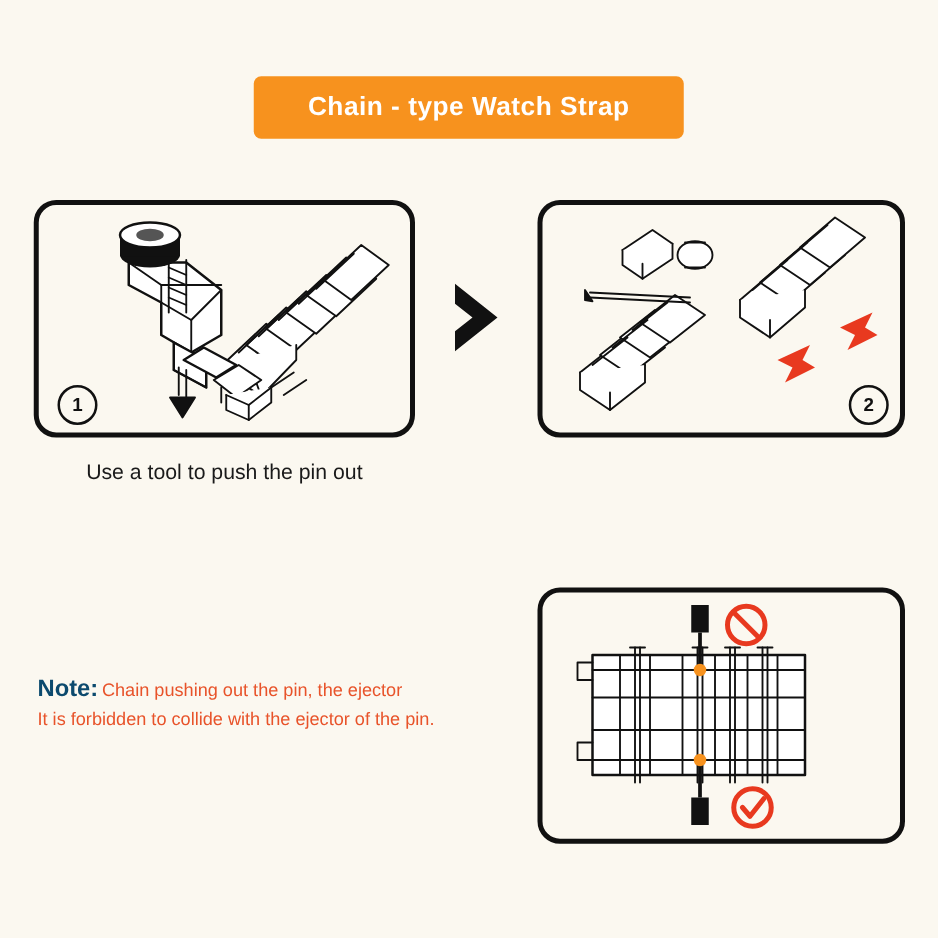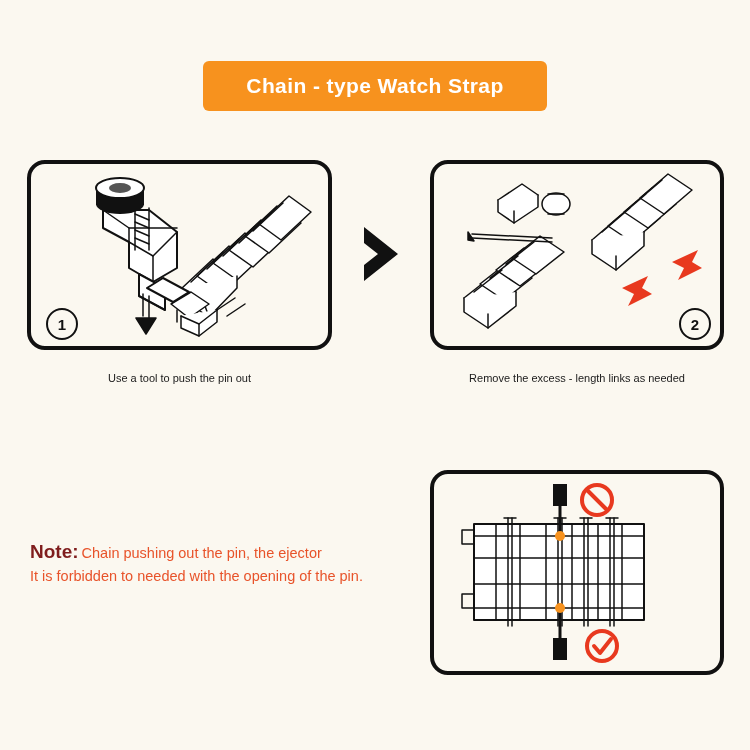--- a/index.html
+++ b/index.html
@@ -66,21 +66,21 @@
     font-weight: bold;
     color: #111111;
     background: #fbf8f0;
   }
   #badge-1 { left: 46px;  top: 308px; }
   #badge-2 { left: 679px; top: 308px; }
 
   .caption {
     position: absolute;
     text-align: center;
-    font-size: 11px;
+    font-size: 17px;
     color: #1a1a1a;
     line-height: 20px;
   }
   #caption-1 { left: 27px;  top: 368px; width: 305px; }
   #caption-2 { left: 430px; top: 368px; width: 294px; }
 
   
   .chevron-arrow {
     position: absolute;
     left: 358px;
@@ -98,21 +98,21 @@
   }
   .note-line {
     font-size: 14.5px;
     color: #e8532a;
     line-height: 23px;
     white-space: nowrap;
   }
   .note-label {
     font-size: 19px;
     font-weight: bold;
-    color: #7f1d1d;
+    color: #0c4a6e;
     margin-right: 3px;
   }
   .ink-thin { fill: none; stroke: #111111; stroke-width: 1.5; stroke-linejoin: round; stroke-linecap: round; }
   .ink-fill { fill: #111111; }
   .white-fill { fill: #ffffff; stroke: #111111; stroke-width: 2; stroke-linejoin: round; }
   .red-fill { fill: #e8391f; }
   .orange-dot { fill: #f7921e; }
 </style>
 </head>
 <body>
@@ -234,27 +234,26 @@
         <path d="M34 68 L40 77 L34 76 Z" fill="#111"></path>
       </g>
 
       <g class="red-fill">
         <path d="M238 98 L264 86 L258 98 L268 104 L244 116 L250 104 Z"></path>
         <path d="M188 124 L214 112 L208 124 L218 130 L194 142 L200 130 Z"></path>
       </g>
     </svg>
   </div>
   <div class="step-badge" id="badge-2">2</div>
-  <div class="caption" id="caption-2">Remove the excess - length links as needed</div>
 
   <div class="note-block">
     <div class="note-line">
       <span class="note-label">Note:</span><span>Chain pushing out the pin, the ejector</span>
     </div>
-    <div class="note-line">It is forbidden to needed with the opening of the pin.</div>
+    <div class="note-line">It is forbidden to collide with the ejector of the pin.</div>
   </div>
 
   <div class="panel" id="panel-3">
     <svg width="286" height="197" viewBox="0 0 286 197">
 
       <g class="ink-thin">
         <rect x="40" y="50" width="170" height="96" fill="#fff" stroke="#111" stroke-width="2"></rect>
         <path d="M40 62 L210 62 M40 84 L210 84 M40 110 L210 110 M40 134 L210 134"></path>
         <path d="M62 50 L62 146 M86 50 L86 146 M112 50 L112 146 M138 50 L138 146 M164 50 L164 146 M188 50 L188 146"></path>
 

